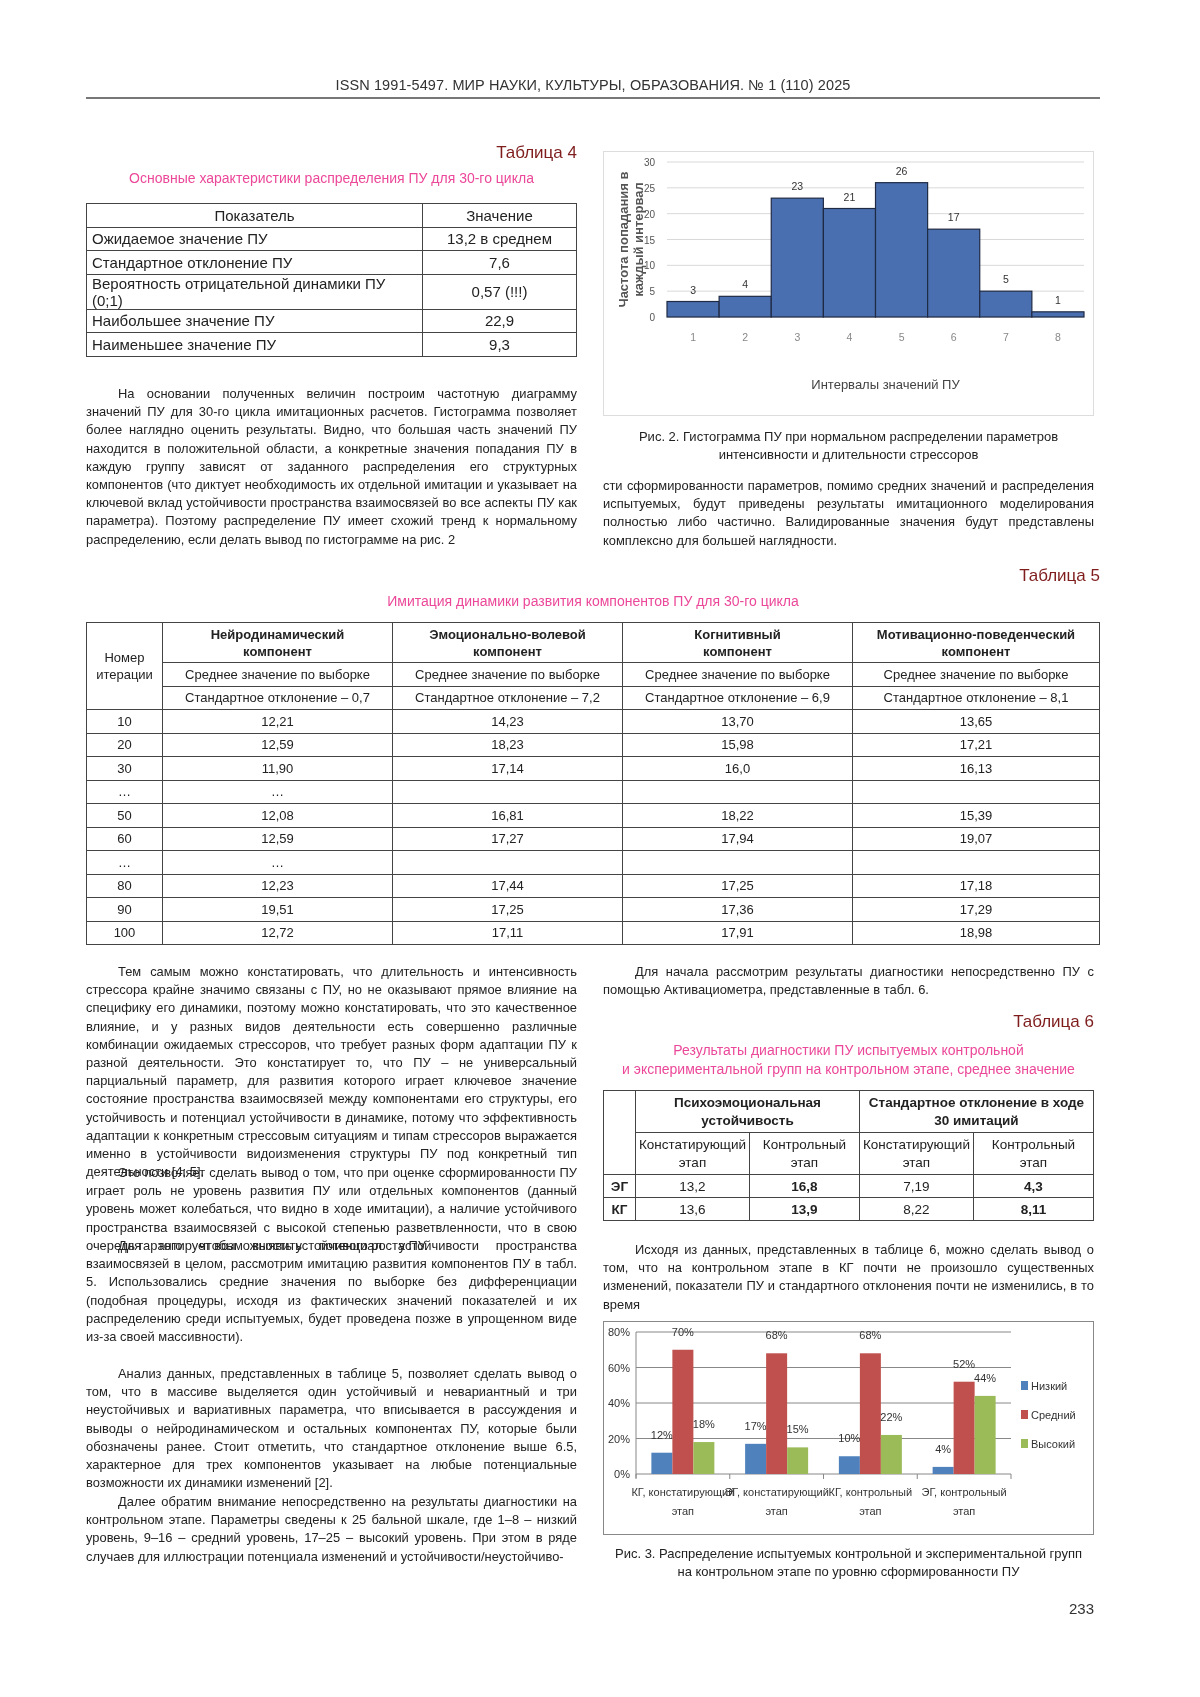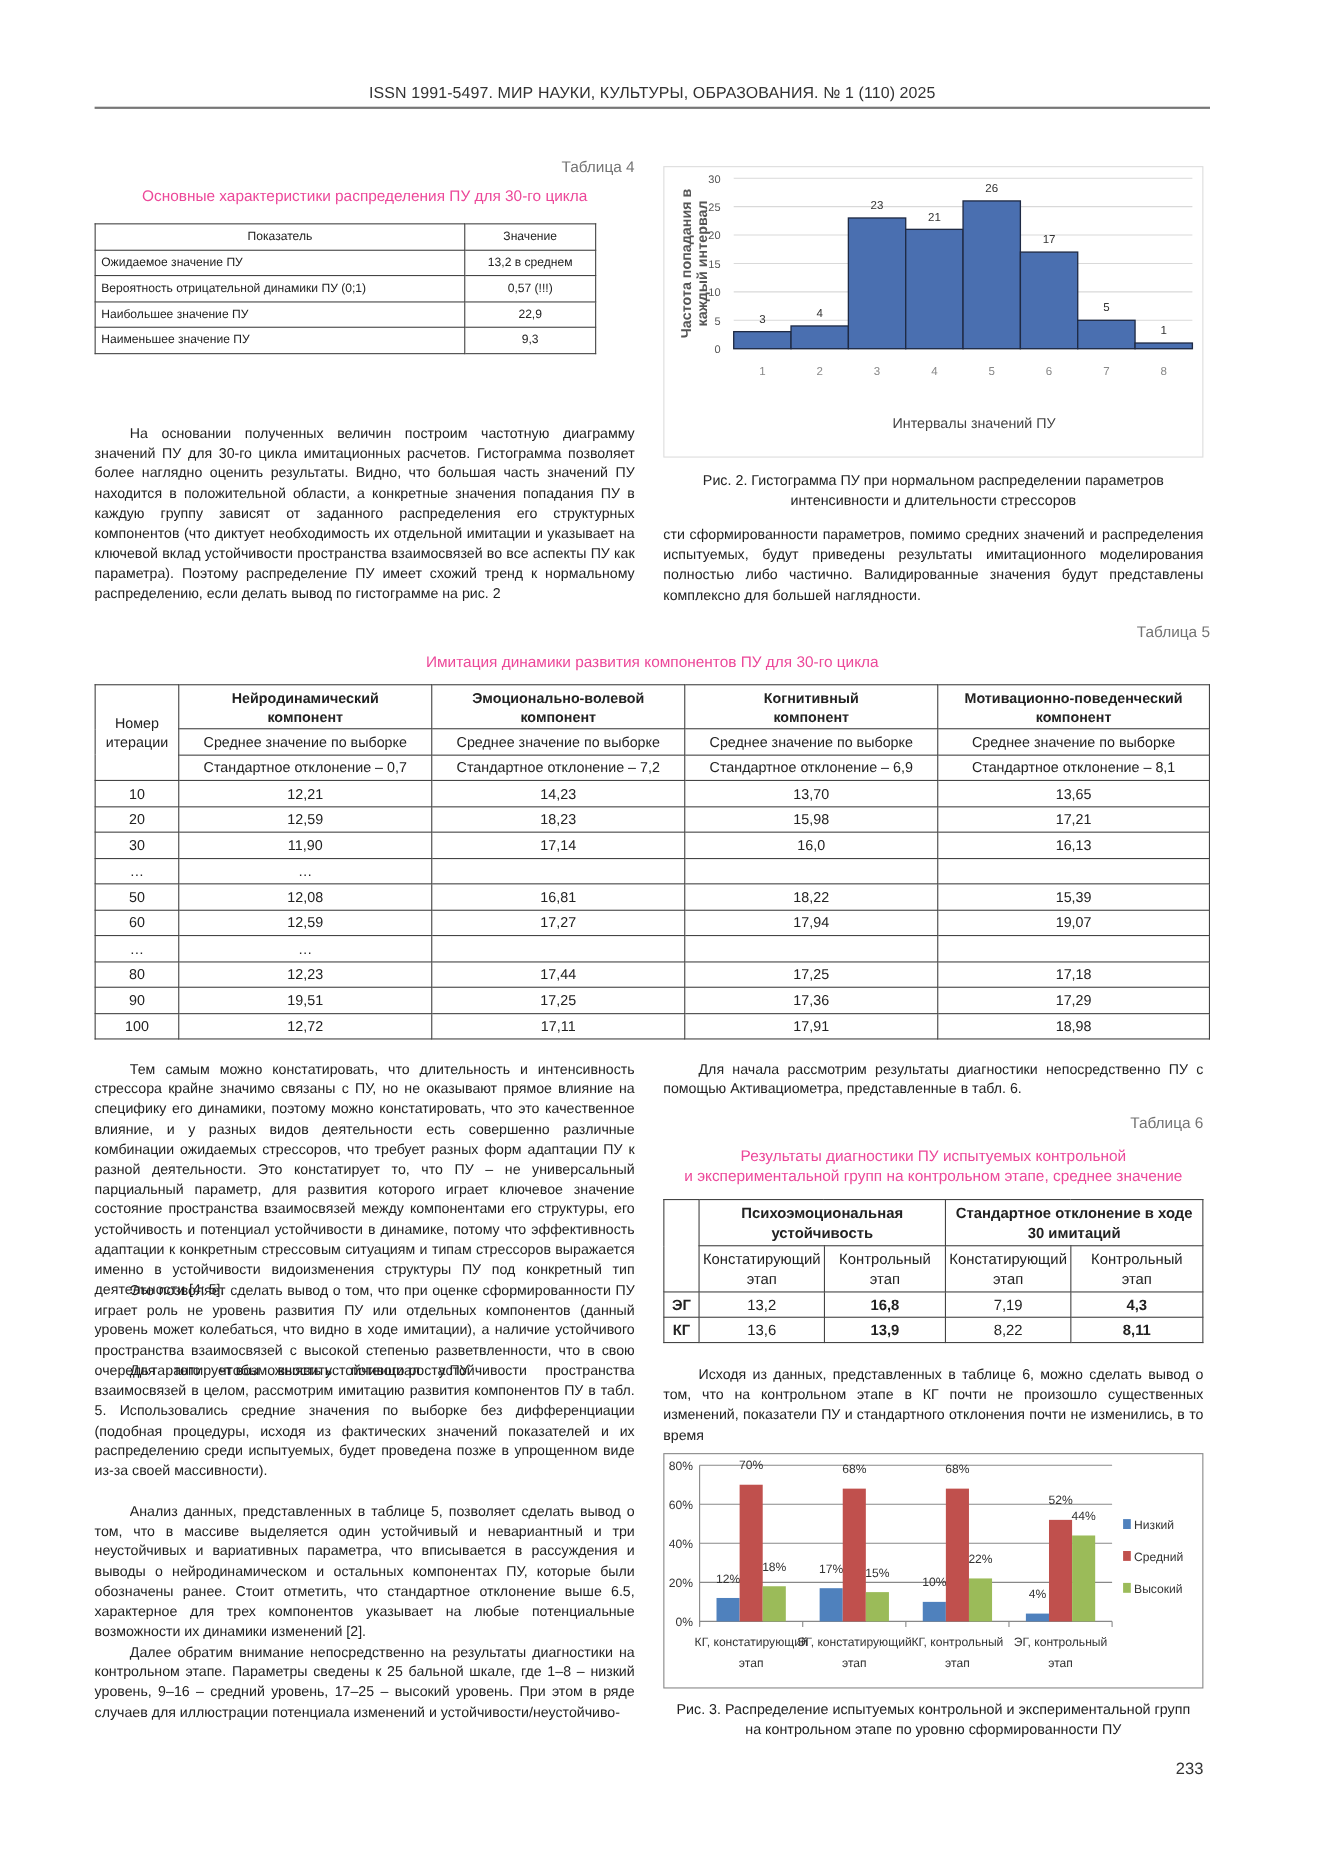--- a/index.html
+++ b/index.html
@@ -2,25 +2,25 @@
 <html><head>
 <meta charset="utf-8">
 <style>
   * { box-sizing: border-box; margin: 0; padding: 0; }
   html, body { width: 1200px; height: 1697px; background: #fff; }
   body { position: relative; font-family: "Liberation Sans", sans-serif; color: #222; font-size: 13px; }
   .header { position: absolute; left: 86px; top: 77px; width: 1014px; text-align: center; font-size: 14.5px; letter-spacing: 0.1px; color: #333; }
   .header-rule { position: absolute; left: 86px; top: 97px; width: 1014px; height: 2px; background: #777; }
 
   .abs { position: absolute; }
-  .tab-label { font-size: 14px; text-align: right; color: #737373; }
+  .tab-label { font-size: 17px; text-align: right; color: #7f1d1d; }
   .tab-title { font-size: 14px; text-align: center; color: #ec4899; }
 
   table { border-collapse: collapse; }
-  table.t4 { width: 456px; font-size: 11px; }
+  table.t4 { width: 491px; font-size: 15px; }
   table.t4 td { border: 1px solid #444; height: 23.5px; padding: 0 5px; }
   table.t4 td.c { text-align: center; }
   table.t4 td.b { font-weight: normal; }
 
   .para { font-size: 12.9px; line-height: 18.2px; text-align: justify; color: #222; }
   .para .ind { display: inline-block; width: 32px; }
 
   table.t5 { width: 1014px; font-size: 13px; }
   table.t5 td { border: 1px solid #444; text-align: center; height: 23.5px; padding: 0 3px; }
   table.t5 tr.hd td.comp { font-weight: bold; height: 40px; line-height: 17px; }
@@ -50,20 +50,24 @@
 <div class="abs tab-title" style="left:86px; top:170px; width:491px;">Основные характеристики распределения ПУ для 30-го цикла</div>
 <table class="t4 abs" style="left:86px; top:203px;">
   <tbody>
       <tr>
     <td class="c" style="width:336px;">Показатель</td>
     <td class="c">Значение</td>
   </tr>
   <tr>
         <td>Ожидаемое значение ПУ</td>
         <td class="c">13,2 в среднем</td>
+      </tr>
+  <tr>
+        <td>Стандартное отклонение ПУ</td>
+        <td class="c">7,6</td>
       </tr>
   <tr>
         <td>Вероятность отрицательной динамики ПУ (0;1)</td>
         <td class="c b">0,57 (!!!)</td>
       </tr>
   <tr>
         <td>Наибольшее значение ПУ</td>
         <td class="c b">22,9</td>
       </tr>
   <tr>

